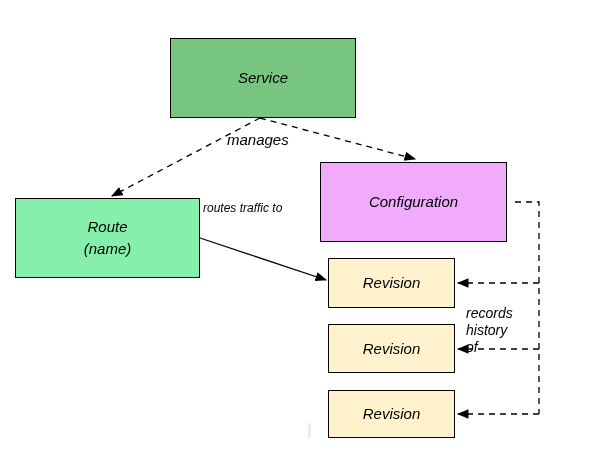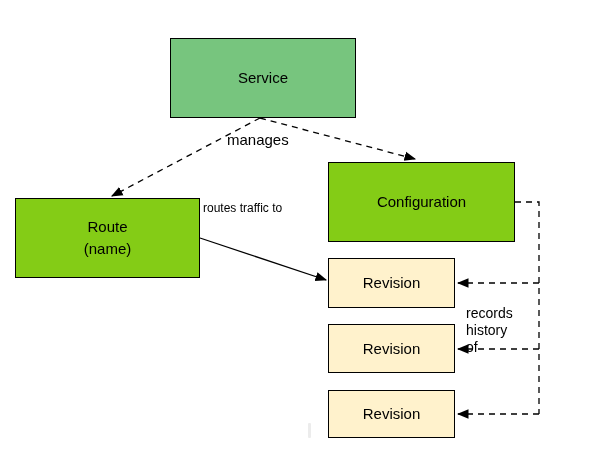--- a/index.html
+++ b/index.html
@@ -8,36 +8,37 @@
     background: #ffffff;
   }
   #canvas {
     position: relative;
     width: 564px;
     height: 454px;
     background: #ffffff;
     font-family: "Liberation Sans", sans-serif;
     color: #000000;
     overflow: hidden;
+    font-style: italic;
   }
   .node {
     position: absolute;
     box-sizing: border-box;
     border: 1.5px solid #000000;
     display: flex;
     flex-direction: column;
     align-items: center;
     justify-content: center;
     text-align: center;
     font-size: 15px;
     line-height: 22px;
   }
   #node-service       { left: 170px; top: 38px;  width: 186px; height: 80px; background: #77C57E; }
-  #node-route         { left: 15px;  top: 198px; width: 185px; height: 80px; background: #84cc16; }
-  #node-configuration { left: 328px; top: 162px; width: 187px; height: 80px; background: #84cc16; }
+  #node-route         { left: 15px;  top: 198px; width: 185px; height: 80px; background: #86efac; }
+  #node-configuration { left: 320px; top: 162px; width: 187px; height: 80px; background: #f0abfc; }
   #node-revision-1    { left: 328px; top: 258px; width: 127px; height: 50px; background: #FFF2CC; }
   #node-revision-2    { left: 328px; top: 324px; width: 127px; height: 49px; background: #FFF2CC; }
   #node-revision-3    { left: 328px; top: 390px; width: 127px; height: 48px; background: #FFF2CC; }
 
   .edge-label {
     position: absolute;
     text-align: left;
     color: #000000;
   }
   #label-manages {

